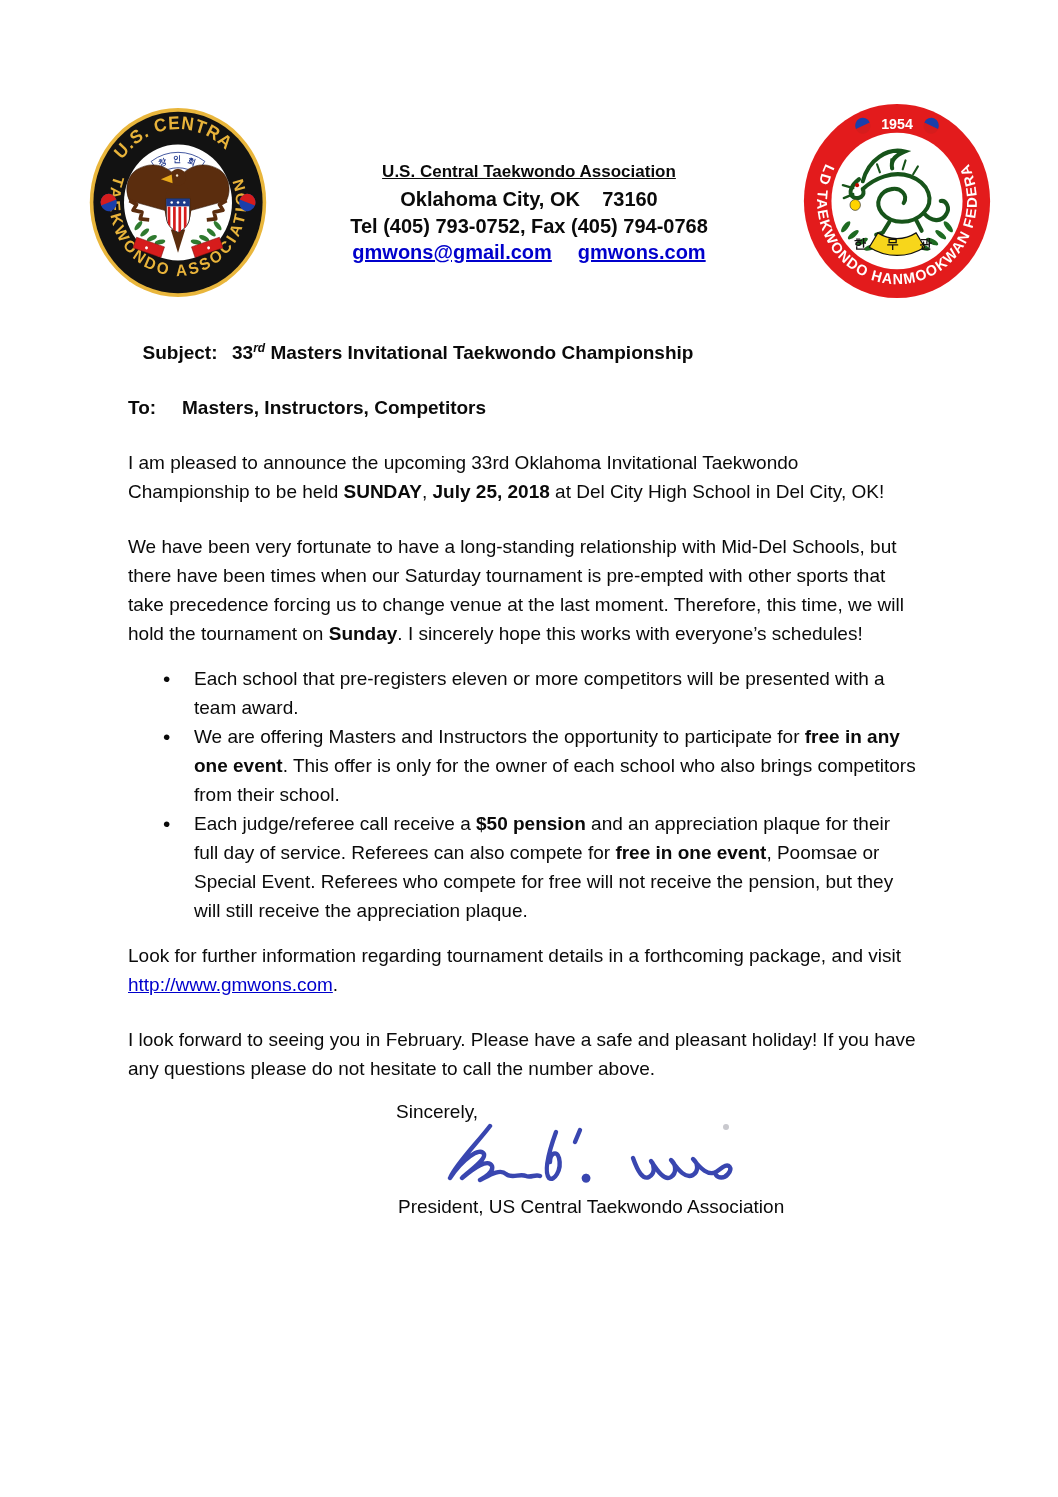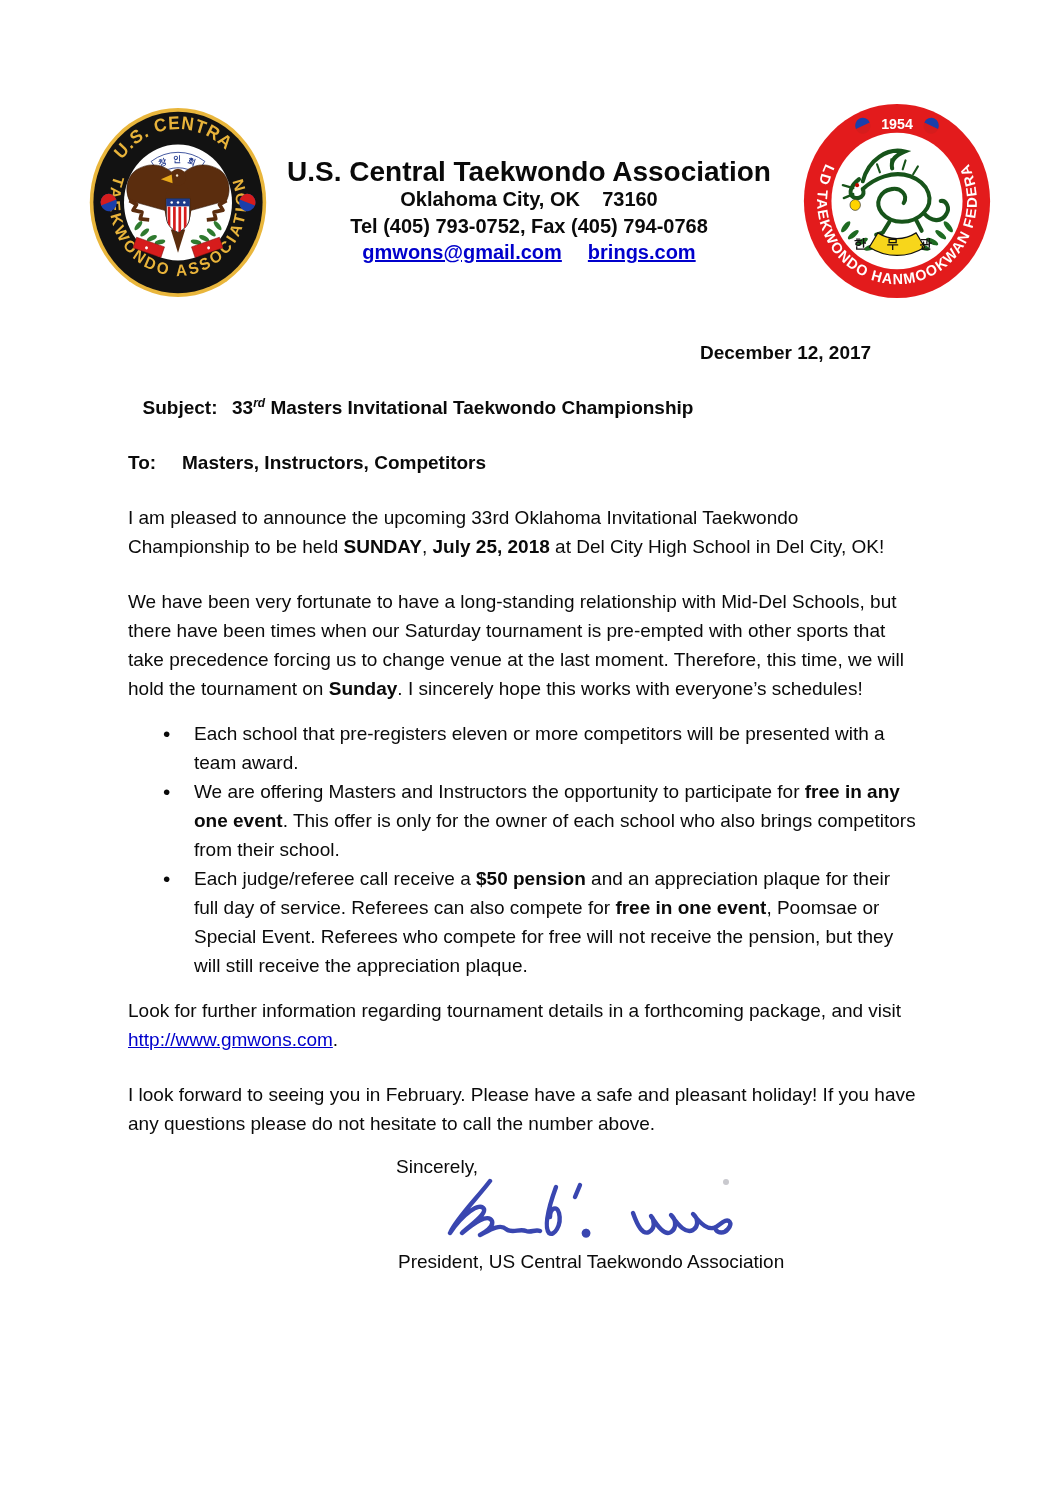--- a/index.html
+++ b/index.html
@@ -16,21 +16,21 @@
   }
   [data-bind]{white-space:pre-wrap;}
   
   .logo-left{position:absolute;left:88px;top:106px;width:180px;height:193px;}
   .logo-right{position:absolute;left:802px;top:102px;width:190px;height:198px;}
   .logo-left svg,.logo-right svg{width:100%;height:100%;}
   .letterhead-text{
     position:absolute;left:0;top:158px;width:1058px;text-align:center;
     font-weight:bold;font-size:20px;line-height:26.5px;
   }
-  .org-name{font-size:28px;line-height:28px;}
+  .org-name{font-size:17px;line-height:28px;text-decoration:underline;}
   .hdr-links a{color:var(--link-blue);text-decoration:underline;margin:0 13px;font-weight:bold;}
   
   .content{
     position:absolute;left:128px;top:338px;width:790px;
     font-size:19px;line-height:29px;
   }
   .blk{margin:0 0 26px 0;}
   .date-line{font-weight:bold;padding-left:572px;white-space:nowrap;}
   .subject-line,.to-line{font-weight:bold;}
   .subject-label{display:inline-block;width:104px;text-align:center;}
@@ -130,21 +130,21 @@
         </g>
       </g>
     </svg>
   </div>
 
   <div class="letterhead-text">
     <div class="org-name" data-bind="header.org_name">U.S. Central Taekwondo Association</div>
     <div data-bind="header.city_line">Oklahoma City, OK    73160</div>
     <div data-bind="header.phone_line">Tel (405) 793-0752, Fax (405) 794-0768</div>
     <div class="hdr-links">
-      <a href="#" data-bind="header.email">gmwons@gmail.com</a><a href="#" data-bind="header.website">brings.com</a>
+      <a href="#" data-bind="header.email">gmwons@gmail.com</a><a href="#" data-bind="header.website">gmwons.com</a>
     </div>
   </div>
 
   <div class="logo-right">
     <svg viewBox="0 0 200 200" preserveAspectRatio="none">
       <defs>
         <path id="rr" d="M27.3,58 A84,84 0 1 0 172.7,58"></path>
       </defs>
       <circle cx="100" cy="100" r="98" fill="#e31b1c"></circle>
       <circle cx="100" cy="100" r="69" fill="#ffffff"></circle>
@@ -184,21 +184,20 @@
         <ellipse cx="128" cy="147" rx="7" ry="2.6" transform="rotate(16 128 147)"></ellipse>
       </g>
 
       <path d="M70.9,146.6 A55,55 0 0 0 129.1,146.6 L120.1,132.2 A38,38 0 0 1 79.9,132.2 Z" fill="#f7d61b" stroke="#111" stroke-width="1.2"></path>
       <text x="100" y="147" font-size="13" font-weight="bold" fill="#111" text-anchor="middle" letter-spacing="9" data-bind="header.right_logo.banner">한 무 관</text>
     </svg>
   </div>
 
   <div class="content">
 
-    <div class="blk date-line" data-bind="letter.date">December 12, 2017</div>
 
     <div class="blk subject-line"><span class="subject-label" data-bind="letter.subject.label">Subject:</span><span data-bind="letter.subject.number">33</span><sup data-bind="letter.subject.ordinal">rd</sup><span data-bind="letter.subject.rest"> Masters Invitational Taekwondo Championship</span></div>
 
     <div class="blk to-line"><span class="to-label" data-bind="letter.to.label">To:</span><span data-bind="letter.to.value">Masters, Instructors, Competitors</span></div>
 
     <p class="blk"><span>I am pleased to announce the upcoming 33rd Oklahoma Invitational Taekwondo Championship to be held </span><span class="b">SUNDAY</span><span>, </span><span class="b">July 25, 2018</span><span> at Del City High School in Del City, OK!</span></p>
 
     <p class="blk tight"><span>We have been very fortunate to have a long-standing relationship with Mid-Del Schools, but there have been times when our Saturday tournament is pre-empted with other sports that take precedence forcing us to change venue at the last moment.  Therefore, this time, we will hold the tournament on </span><span class="b">Sunday</span><span>.   I sincerely hope this works with everyone’s schedules!</span></p>
 
     <ul class="bullets">

